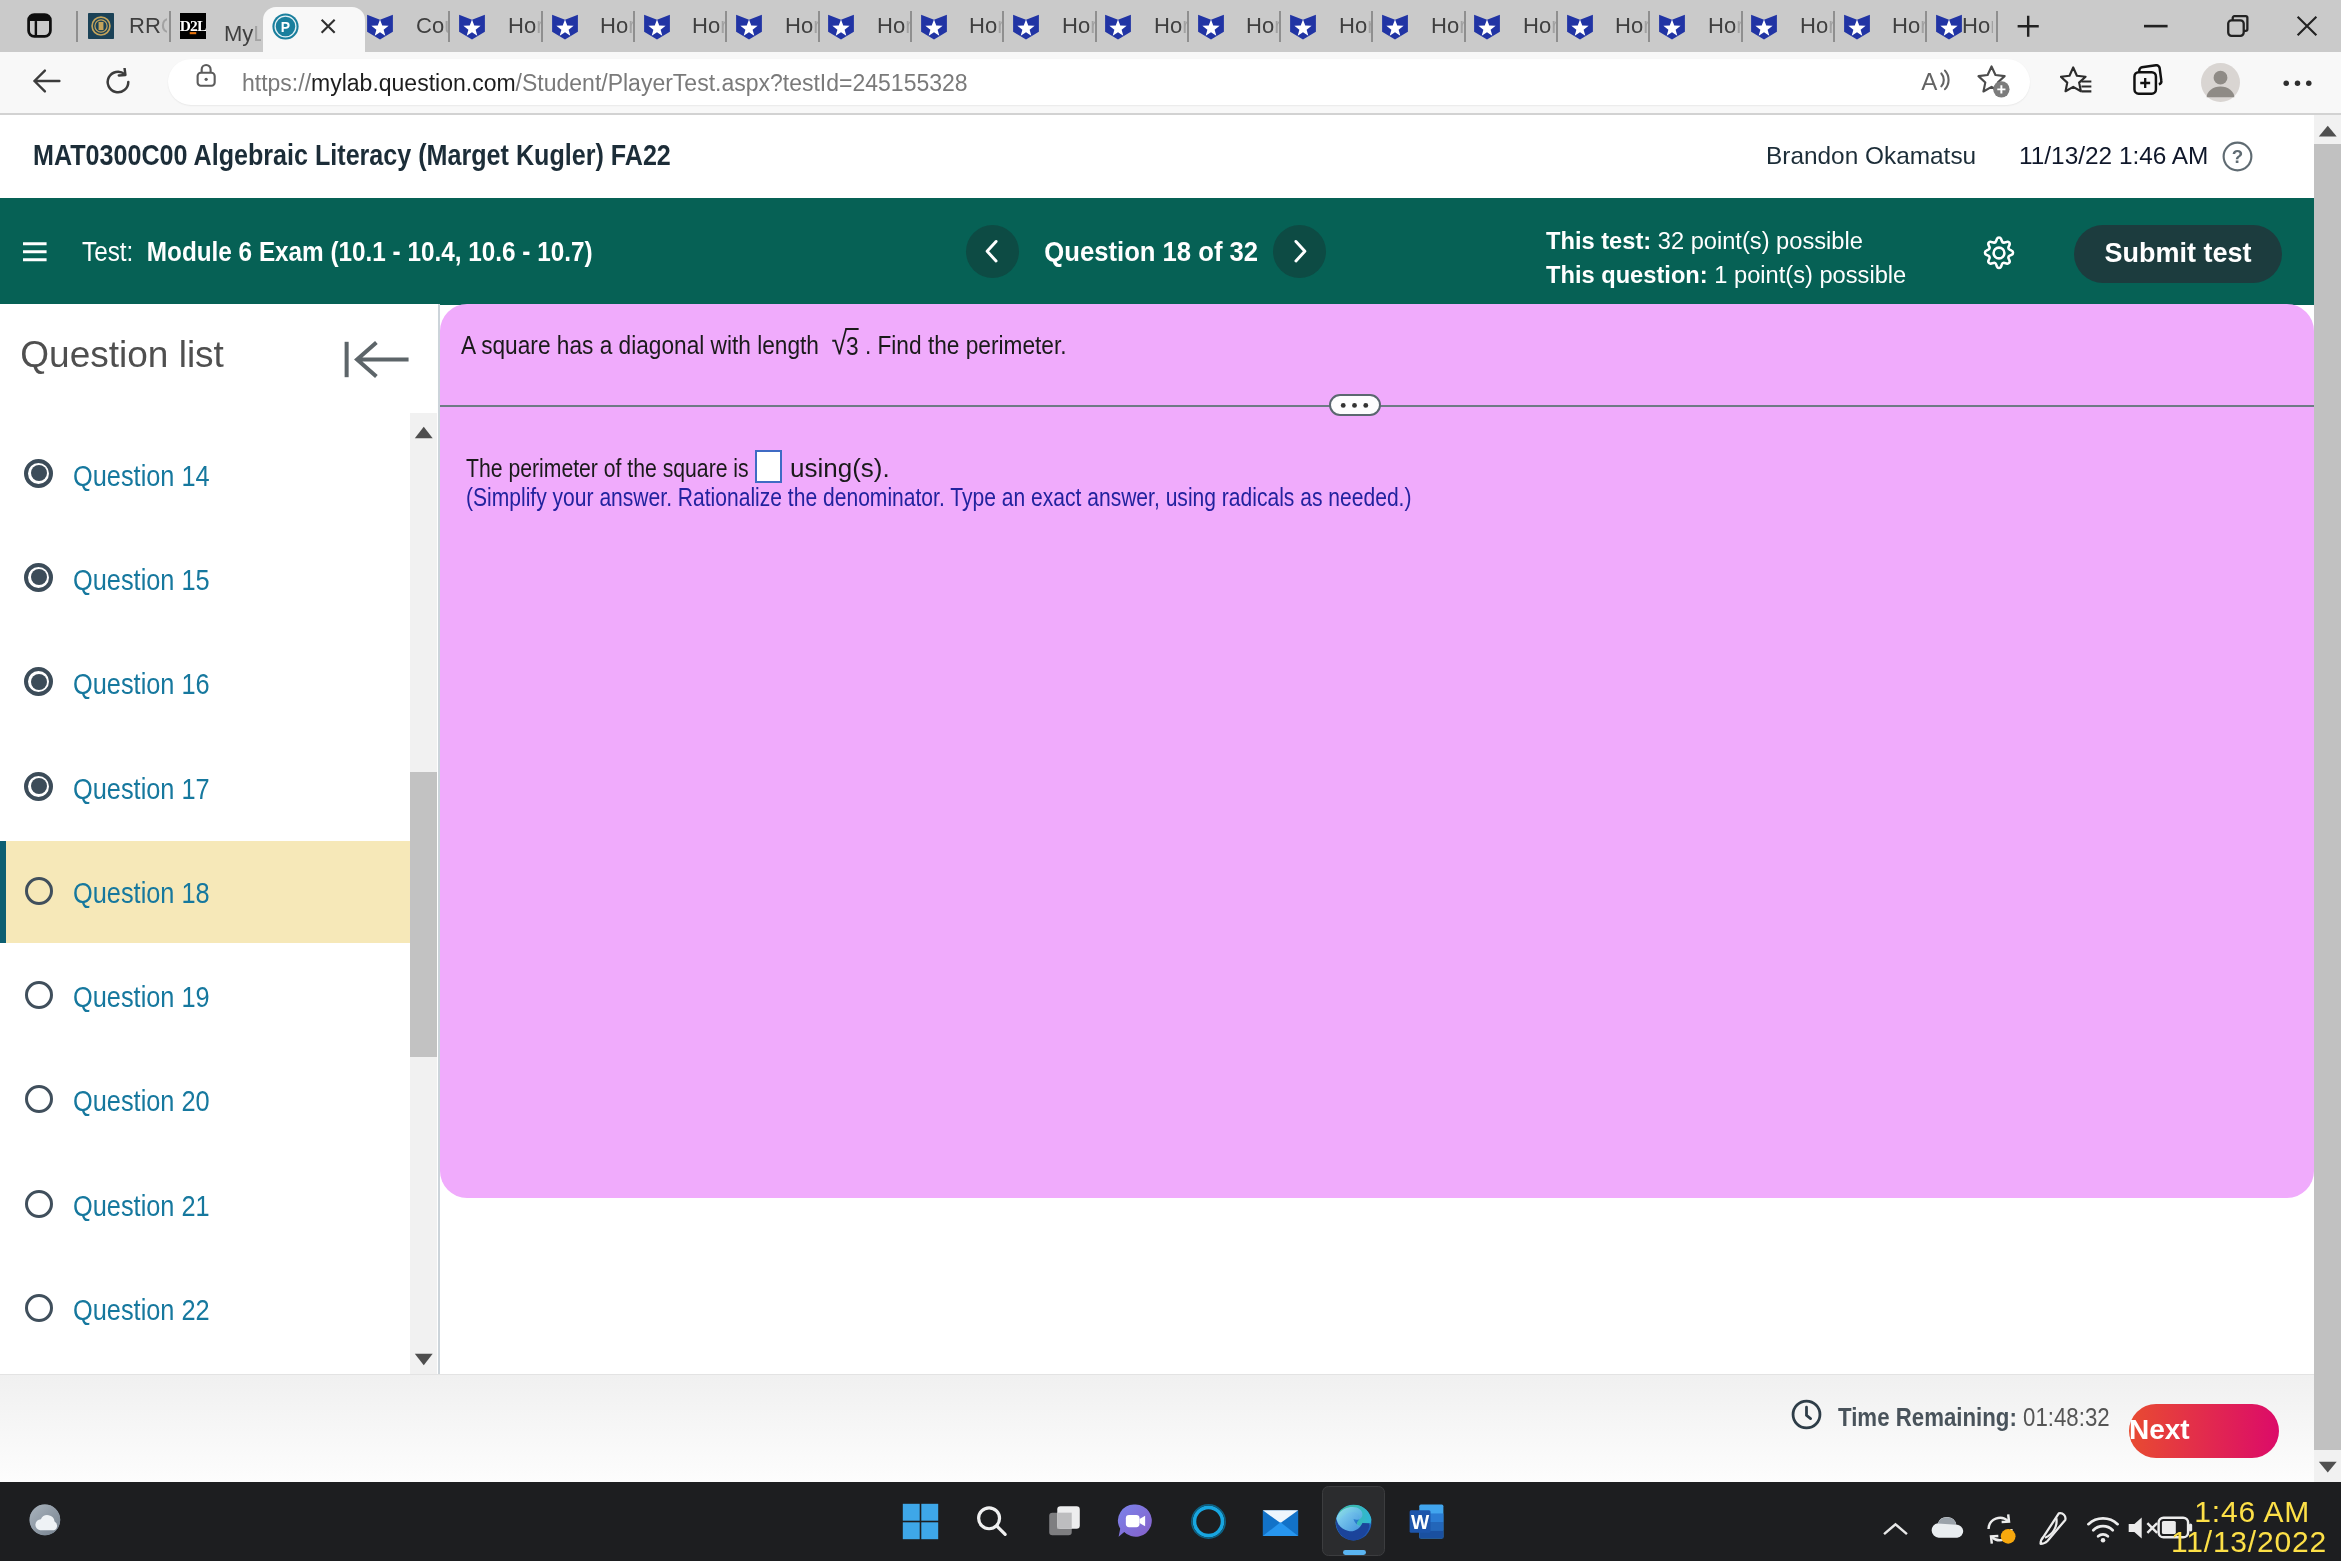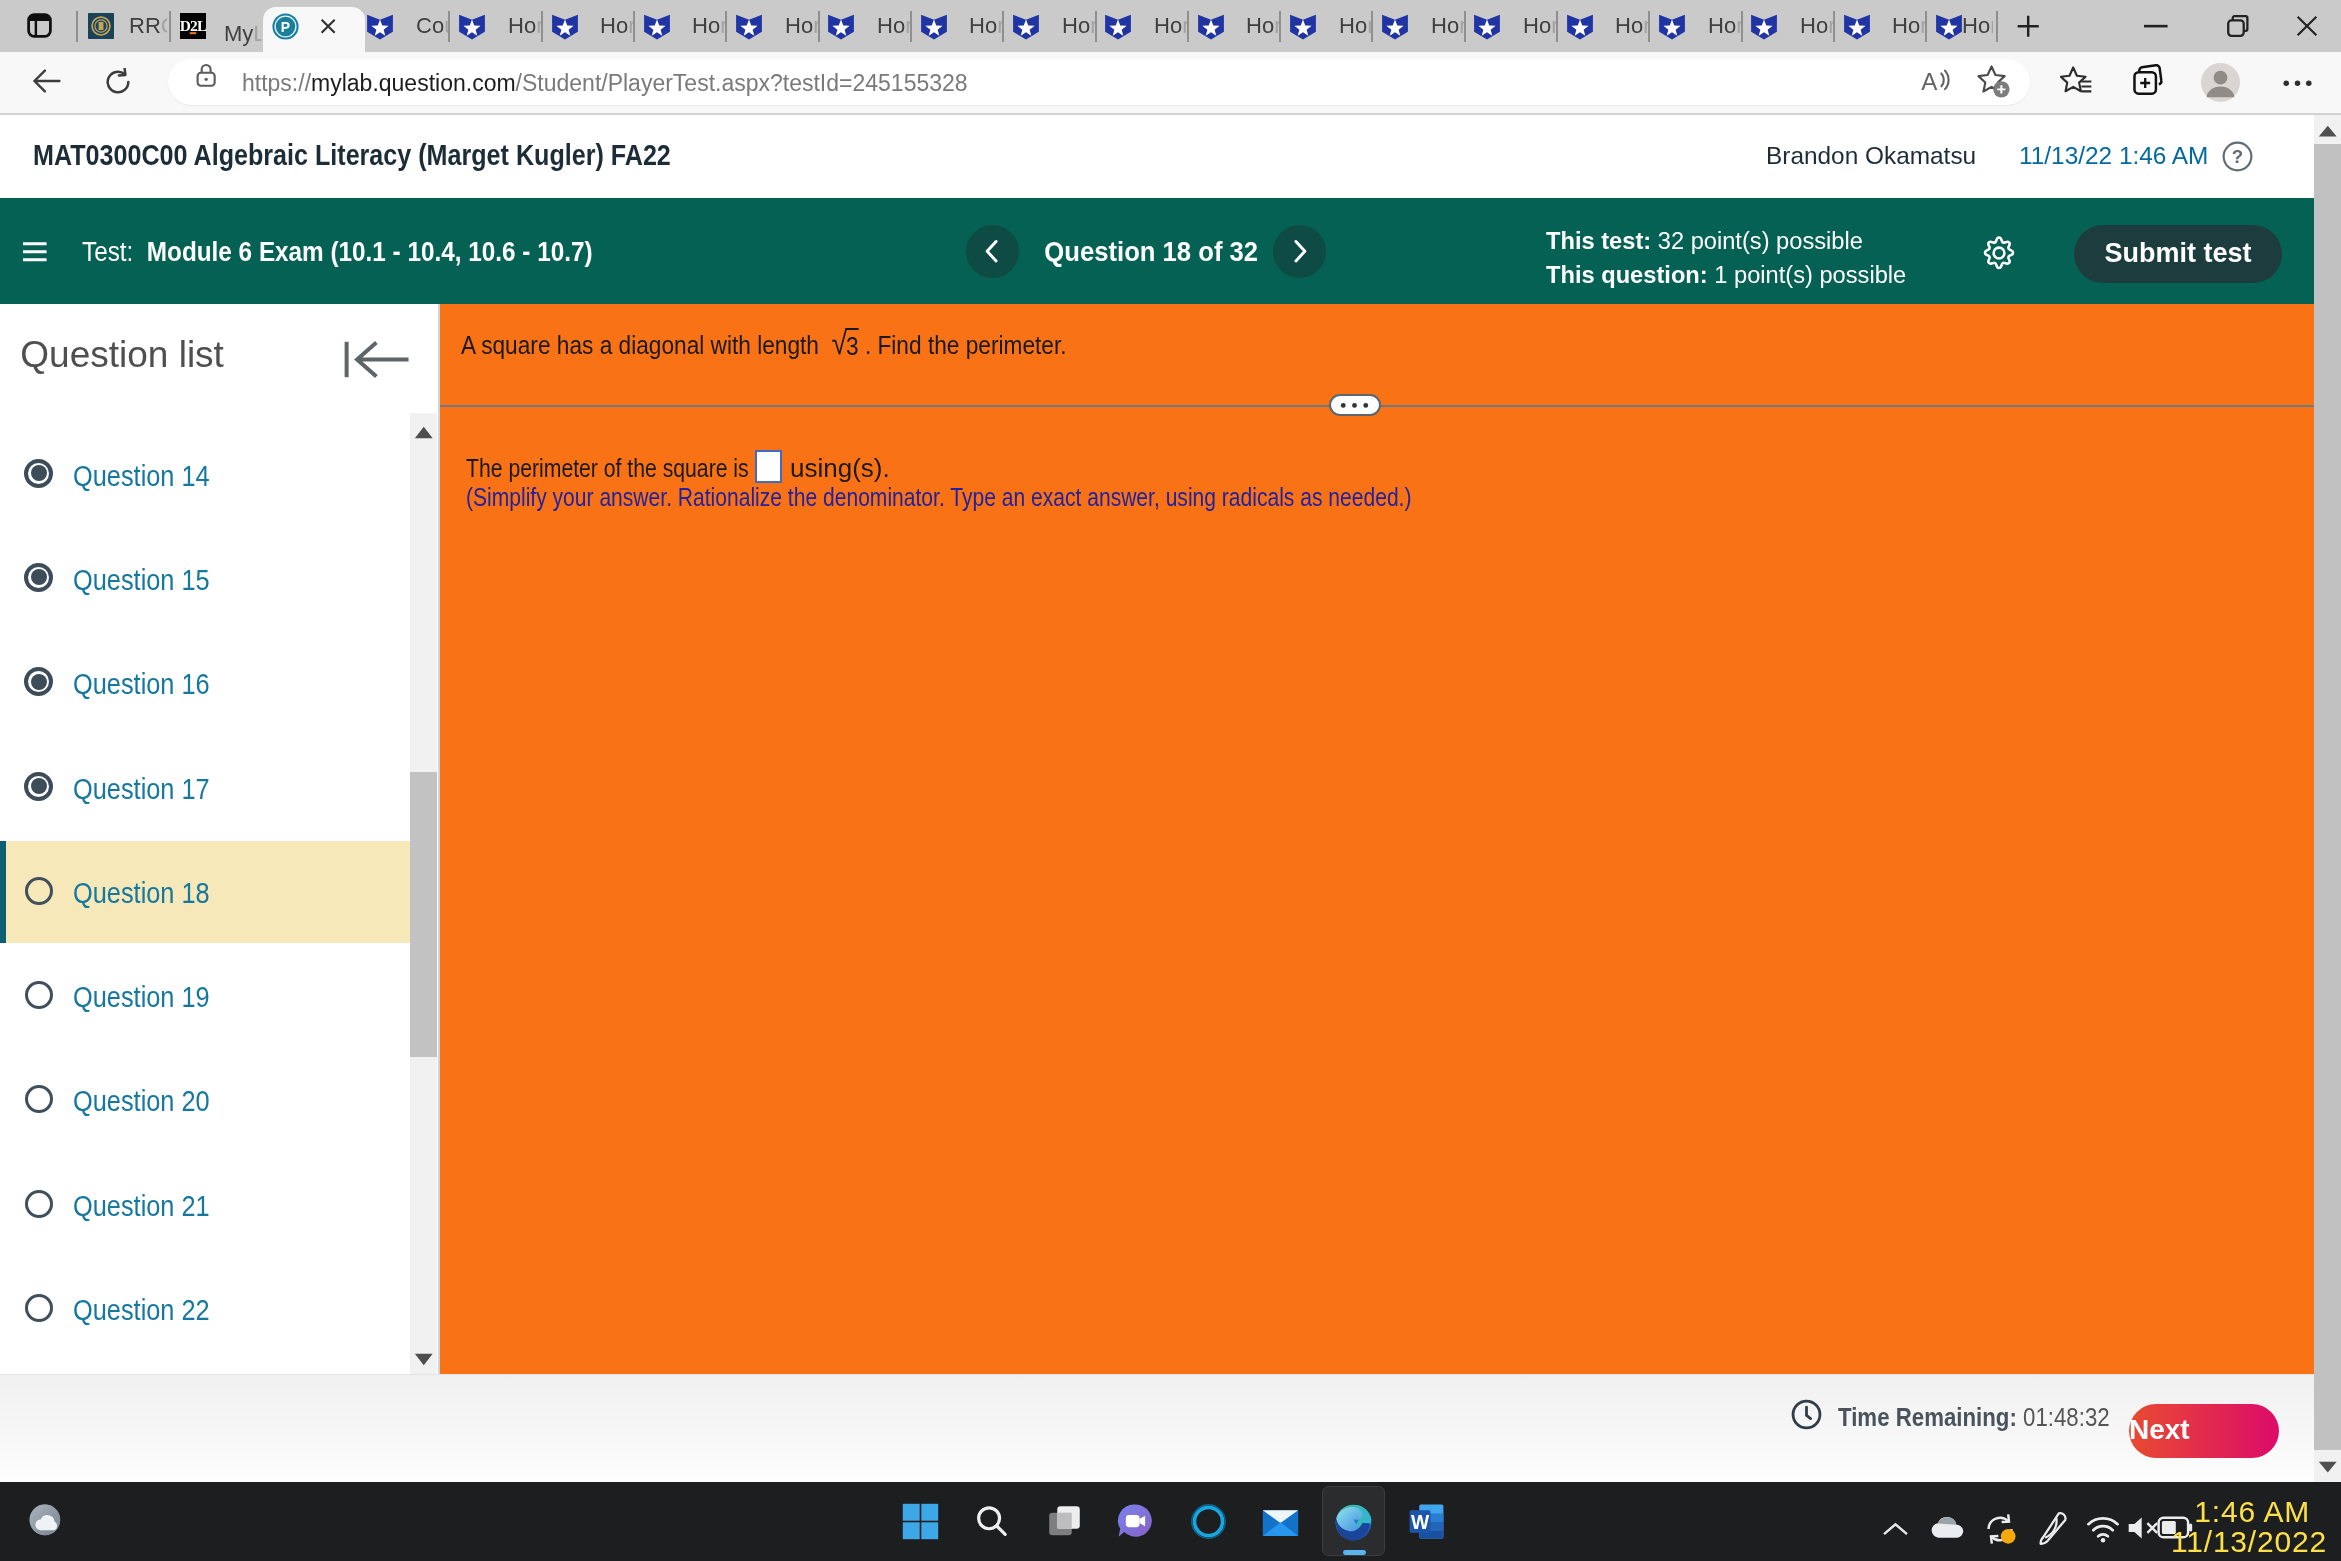--- a/index.html
+++ b/index.html
@@ -217,21 +217,21 @@
   <svg class="abs" style="left:2283px;top:28px" width="29" height="6.5" viewBox="0 0 36 8">
     <circle cx="4" cy="4" r="3.4" fill="#2f2f2f"></circle>
       <circle cx="18" cy="4" r="3.4" fill="#2f2f2f"></circle>
       <circle cx="32" cy="4" r="3.4" fill="#2f2f2f"></circle>
   </svg>
 </div>
 
 <div class="abs" id="pageheader" style="left:0;top:115px;width:2314px;height:83px;background:#fff;">
   <div class="abs" style="left:33px;top:24.4px;font-size:29px;font-weight:bold;color:#1c2d38;transform:scaleX(0.866);transform-origin:left;white-space:nowrap;">MAT0300C00 Algebraic Literacy (Marget Kugler) FA22</div>
   <div class="abs" style="left:1766px;top:27px;font-size:24.4px;color:#1c2d38;white-space:nowrap;">Brandon Okamatsu</div>
-  <div class="abs" style="left:2019px;top:27px;font-size:24.4px;color:#0369a1;white-space:nowrap;">11/13/22 1:46 AM</div>
+  <div class="abs" style="left:2019px;top:27px;font-size:24.4px;color:#0f172a;white-space:nowrap;">11/13/22 1:46 AM</div>
   <svg class="abs" style="left:2222px;top:26px" width="31" height="31" viewBox="0 0 38 38">
     <circle cx="19" cy="19" r="17" fill="none" stroke="#5f6b72" stroke-width="2.6"></circle>
     <text x="19" y="27" font-size="23" font-weight="bold" fill="#5f6b72" text-anchor="middle" font-family="Liberation Sans">?</text>
   </svg>
 </div>
 
 <div class="abs" id="tealbar" style="left:0;top:198px;width:2314px;height:107px;background:#066155;">
 
   <svg class="abs" style="left:23px;top:44px" width="23.6" height="19.5" viewBox="0 0 29 24">
     <path d="M0,2.2 h29 M0,12 h29 M0,21.8 h29" stroke="#fff" stroke-width="3.6"></path>
@@ -301,21 +301,21 @@
       <path d="M12,1 L23,15 H1 Z" fill="#4e4e4e"></path>
     </svg>
   <div class="abs" style="left:410px;top:468px;width:27px;height:285px;background:#c2c2c2;"></div>
   <svg class="abs" style="left:414px;top:1049px" width="19.5" height="13" viewBox="0 0 24 16">
       <path d="M12,15 L23,1 H1 Z" fill="#4e4e4e"></path>
     </svg>
 </div>
 
 <div class="abs" id="vdivider" style="left:438px;top:304px;width:1.6px;height:1070px;background:#ccd4da;"></div>
 
-<div class="abs" id="main" style="left:440px;top:304px;width:1874px;height:1070px;background:#f97316;">
+<div class="abs" id="main" style="left:440px;top:304px;width:1874px;height:894px;background:#f0abfc;border-radius:27px;">
   <div class="abs" style="left:21px;top:20.3px;font-size:26px;color:#1a1a1a;transform:scaleX(0.872);transform-origin:left;white-space:nowrap;">A square has a diagonal with length&nbsp; <span id="rad"><span style="font-size:33px;letter-spacing:-1.6px;">√</span><span style="border-top:2.4px solid #1a1a1a;padding-top:0.8px;">3</span></span> . Find the perimeter.</div>
 
   <div class="abs" style="left:0;top:101px;width:1874px;height:2px;background:#6e7b85;"></div>
   <div class="abs" style="left:889px;top:90px;width:52px;height:22px;background:#fdfdfe;border:2.4px solid #5b6770;border-radius:11.4px;"></div>
   <svg class="abs" style="left:900px;top:99px" width="29" height="4.9" viewBox="0 0 36 6">
     <circle cx="4" cy="3" r="3" fill="#333"></circle>
       <circle cx="18" cy="3" r="3" fill="#333"></circle>
       <circle cx="32" cy="3" r="3" fill="#333"></circle>
   </svg>
 

